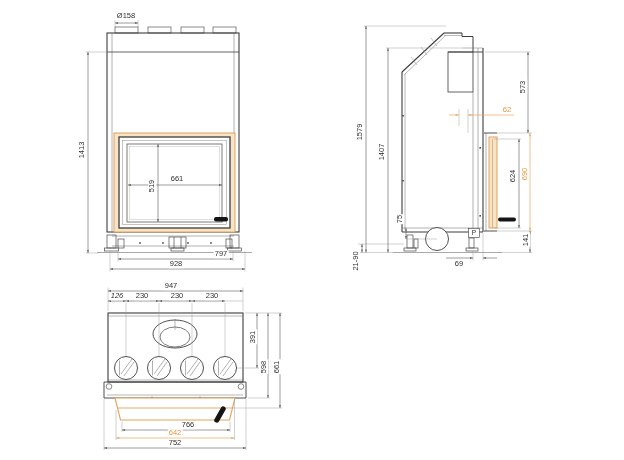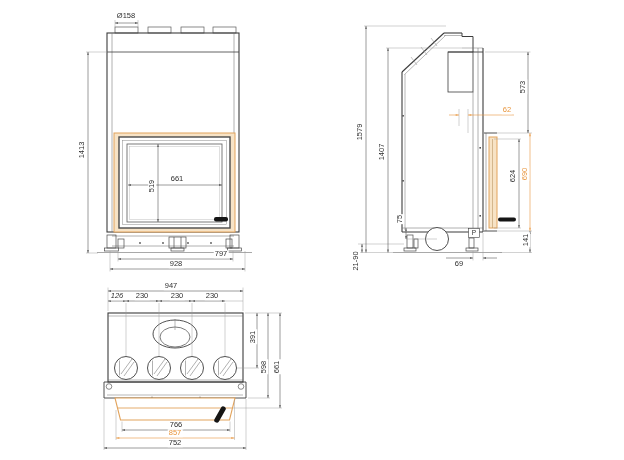--- a/index.html
+++ b/index.html
@@ -289,17 +289,17 @@
   <div class="lbl small" style="left:474px;top:233px;background:transparent;">P</div>
 
   <div class="lbl" style="left:171px;top:286px;">947</div>
   <div class="lbl" style="left:117px;top:296px;font-style:italic;">126</div>
   <div class="lbl" style="left:142px;top:296px;">230</div>
   <div class="lbl" style="left:177px;top:296px;">230</div>
   <div class="lbl" style="left:212px;top:296px;">230</div>
   <div class="lbl v" style="left:253px;top:337px;">391</div>
   <div class="lbl v" style="left:264px;top:367px;">598</div>
   <div class="lbl v" style="left:277px;top:367px;">661</div>
-  <div class="lbl" style="left:176px;top:425px;">766</div>
-  <div class="lbl o" style="left:175px;top:433px;">857</div>
+  <div class="lbl" style="left:188px;top:425px;">766</div>
+  <div class="lbl o" style="left:175px;top:433px;">642</div>
   <div class="lbl" style="left:175px;top:443px;">752</div>
 
 </div>
 
 </body></html>

